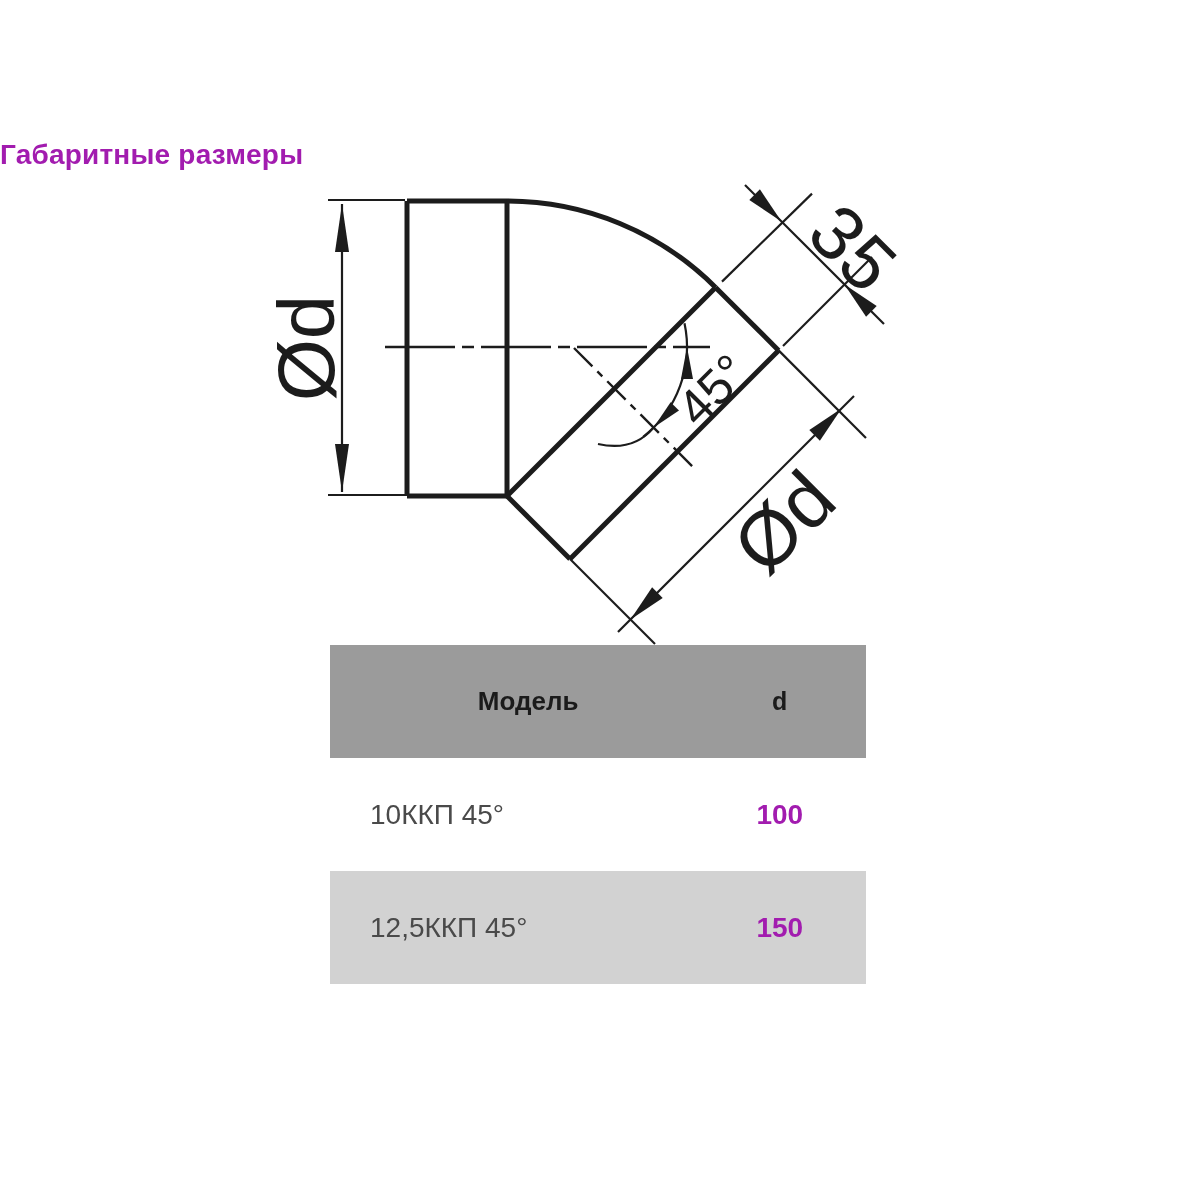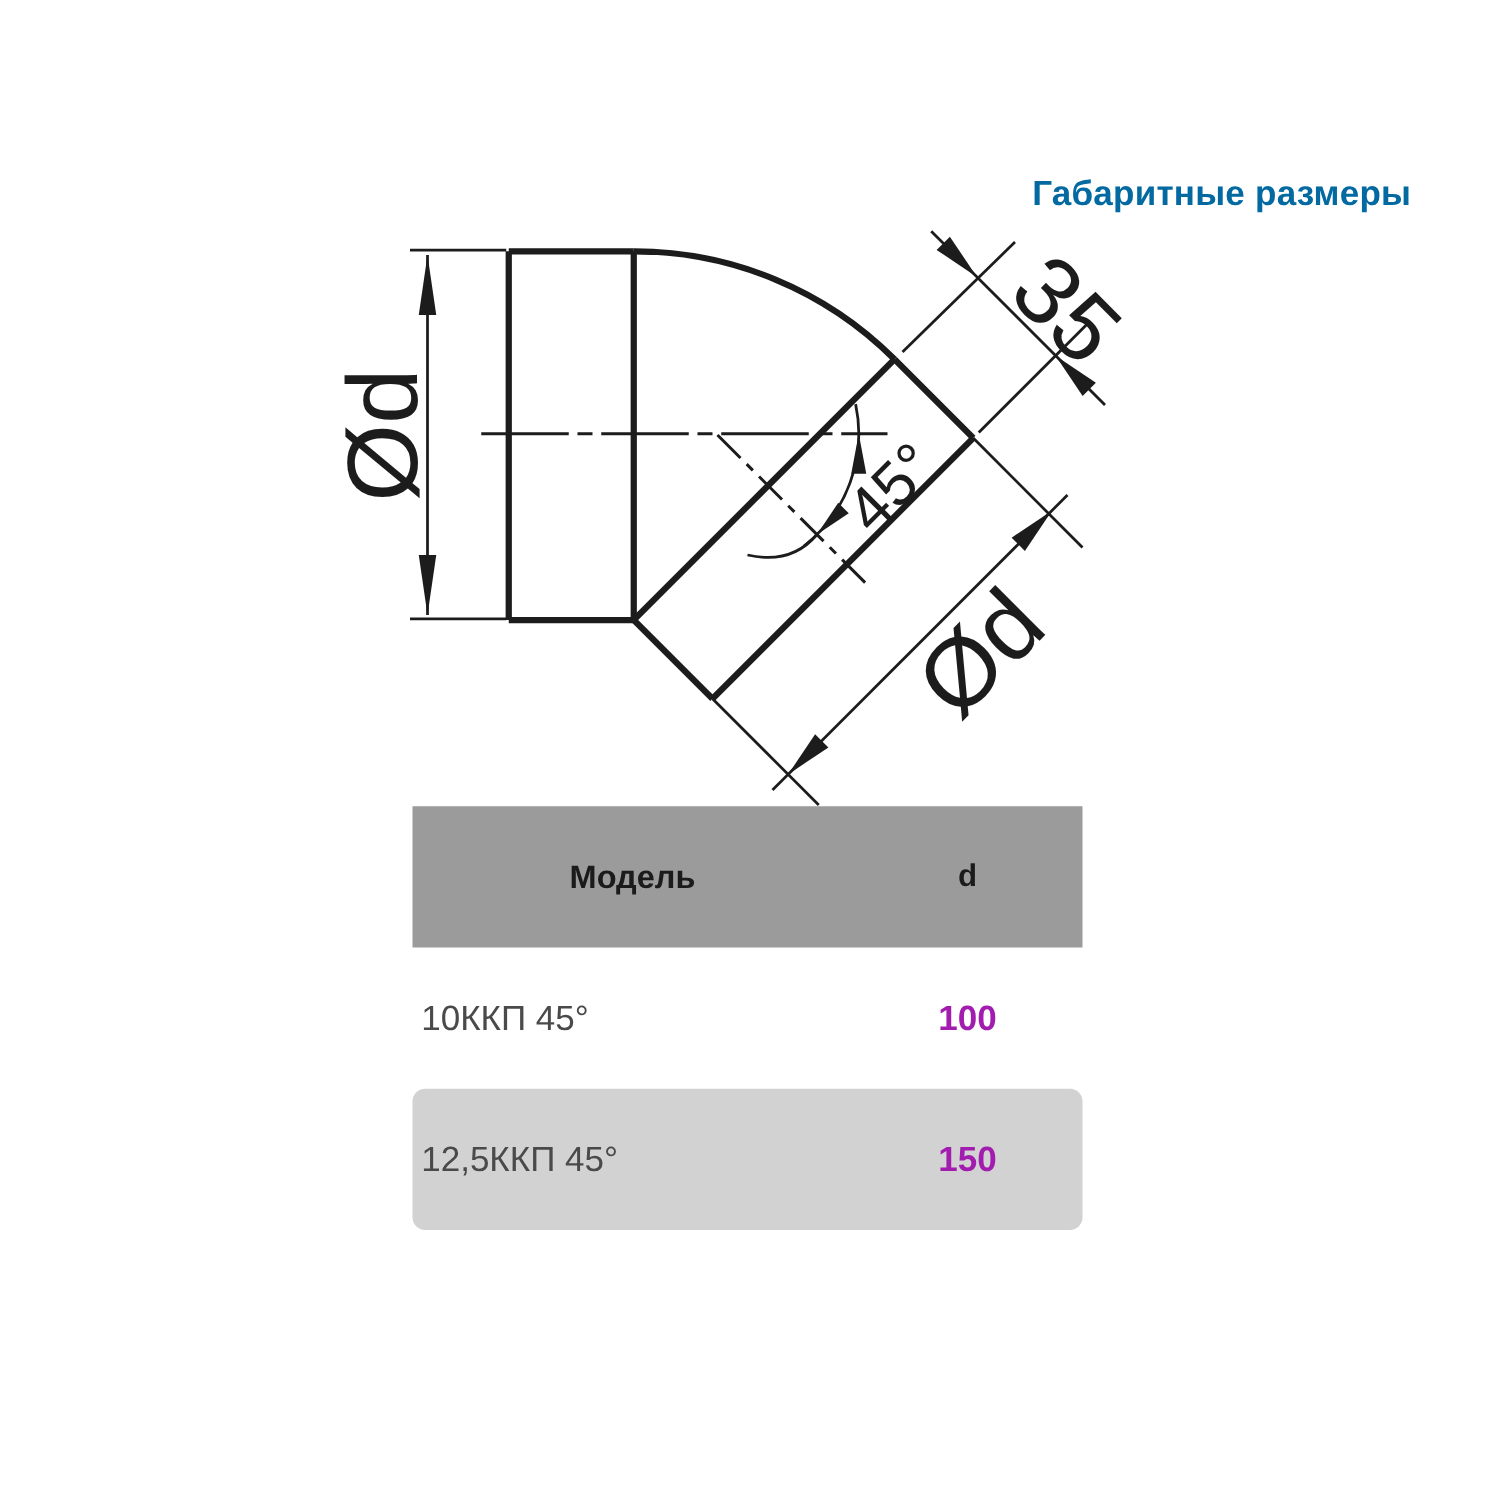--- a/index.html
+++ b/index.html
@@ -13,24 +13,24 @@
     width:1200px;
     height:1200px;
     background:#ffffff;
     overflow:hidden;
   }
   .title{
     position:absolute;
     top:139px;
     left:0;
     width:1129px;
-    text-align:right;
+    text-align:left;
     font-size:28px;
     font-weight:bold;
-    color:#0369a1;
+    color:#a21caf;
     letter-spacing:0.2px;
   }
   .drawing-svg{
     position:absolute;
     top:0;
     left:0;
   }
   .drawing-svg .thick{
     stroke:#1c1c1c;
     stroke-width:5;
@@ -66,24 +66,24 @@
   .t-row{
     display:flex;
     height:113px;
     align-items:center;
   }
   .t-header{
     background:var(--header-bg,#9b9b9b);
   }
   .t-row.shaded{
     background:var(--alt-row-bg,#d2d2d2);
-    border-radius:10px;
   }
   .col-model{
     width:352px;
+    margin-left:33px;
   }
   .col-d{
     width:184px;
     text-align:center;
   }
   .t-header .col-model{
     text-align:center;
     font-weight:bold;
     font-size:26px;
     color:#1b1b1b;

